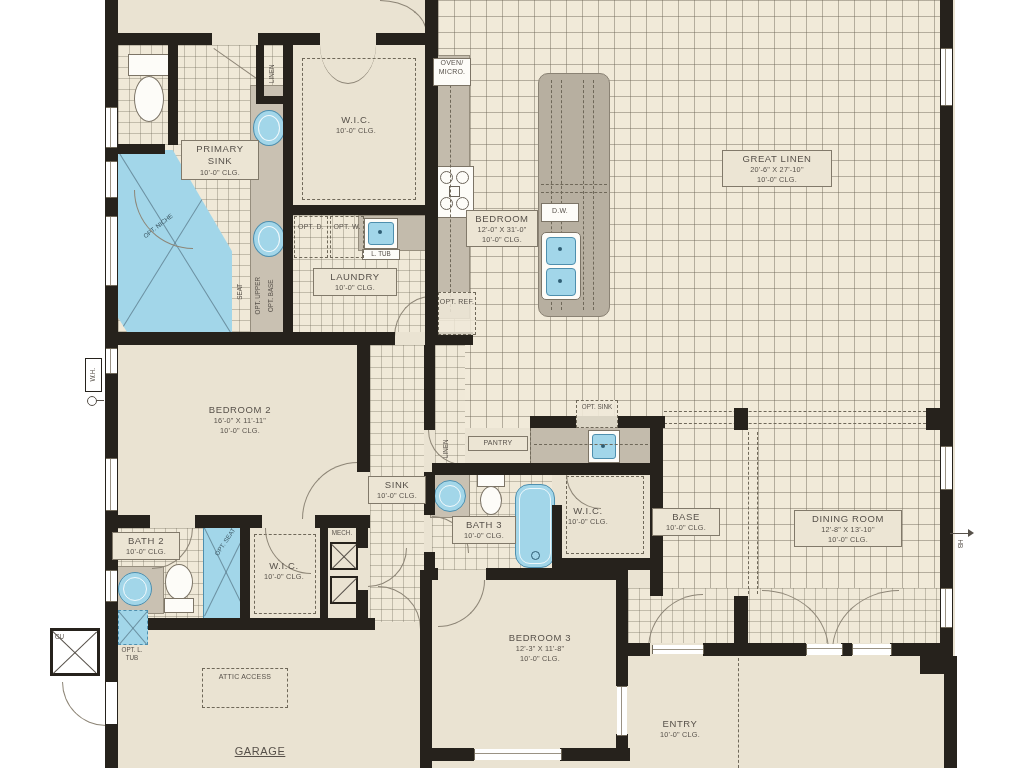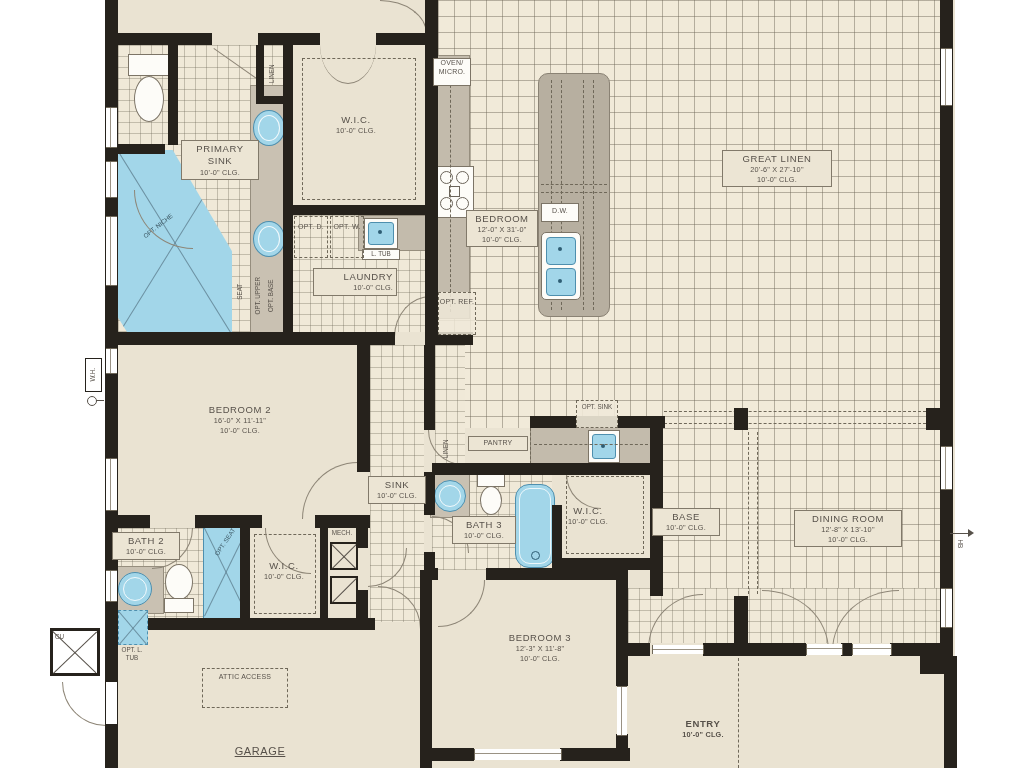--- a/index.html
+++ b/index.html
@@ -305,21 +305,21 @@
   <div class="arc arc-bl" style="left:62px;top:682px;width:43px;height:43px;"></div>
 
   <div class="lbl boxed" style="left:181px;top:140px;width:70px;">
     <span class="nm">PRIMARY SINK</span>
     <span class="clg">10'-0" CLG.</span>
   </div>
   <div class="lbl" style="left:318px;top:114px;width:76px;">
     <span class="nm">W.I.C.</span>
     <span class="clg">10'-0" CLG.</span>
   </div>
-  <div class="lbl boxed" style="left:313px;top:268px;width:76px;text-align:right;">
+  <div class="lbl boxed" style="left:313px;top:268px;width:76px;">
     <span class="nm">LAUNDRY</span>
     <span class="clg">10'-0" CLG.</span>
   </div>
   <div class="lbl boxed" style="left:466px;top:210px;width:64px;">
     <span class="nm">BEDROOM</span>
     <span class="dims">12'-0" X 31'-0"</span>
     <span class="clg">10'-0" CLG.</span>
   </div>
   <div class="lbl boxed" style="left:722px;top:150px;width:102px;">
     <span class="nm">GREAT LINEN</span>
@@ -358,21 +358,21 @@
   <div class="lbl boxed" style="left:794px;top:510px;width:100px;">
     <span class="nm">DINING ROOM</span>
     <span class="dims">12'-8" X 13'-10"</span>
     <span class="clg">10'-0" CLG.</span>
   </div>
   <div class="lbl" style="left:462px;top:632px;width:156px;">
     <span class="nm">BEDROOM 3</span>
     <span class="dims">12'-3" X 11'-8"</span>
     <span class="clg">10'-0" CLG.</span>
   </div>
-  <div class="lbl" style="left:663px;top:718px;width:80px;font-weight:bold;">
+  <div class="lbl" style="left:640px;top:718px;width:80px;">
     <span class="nm">ENTRY</span>
     <span class="clg">10'-0" CLG.</span>
   </div>
   <div class="lbl" style="left:200px;top:744px;width:120px;font-size:11px;text-decoration:underline;">
     <span class="nm">GARAGE</span>
   </div>
 
   <div class="lbl xs nowrap" style="left:252px;top:70px;width:40px;transform:rotate(-90deg);z-index:40;">
     <span>LINEN</span>
   </div>

